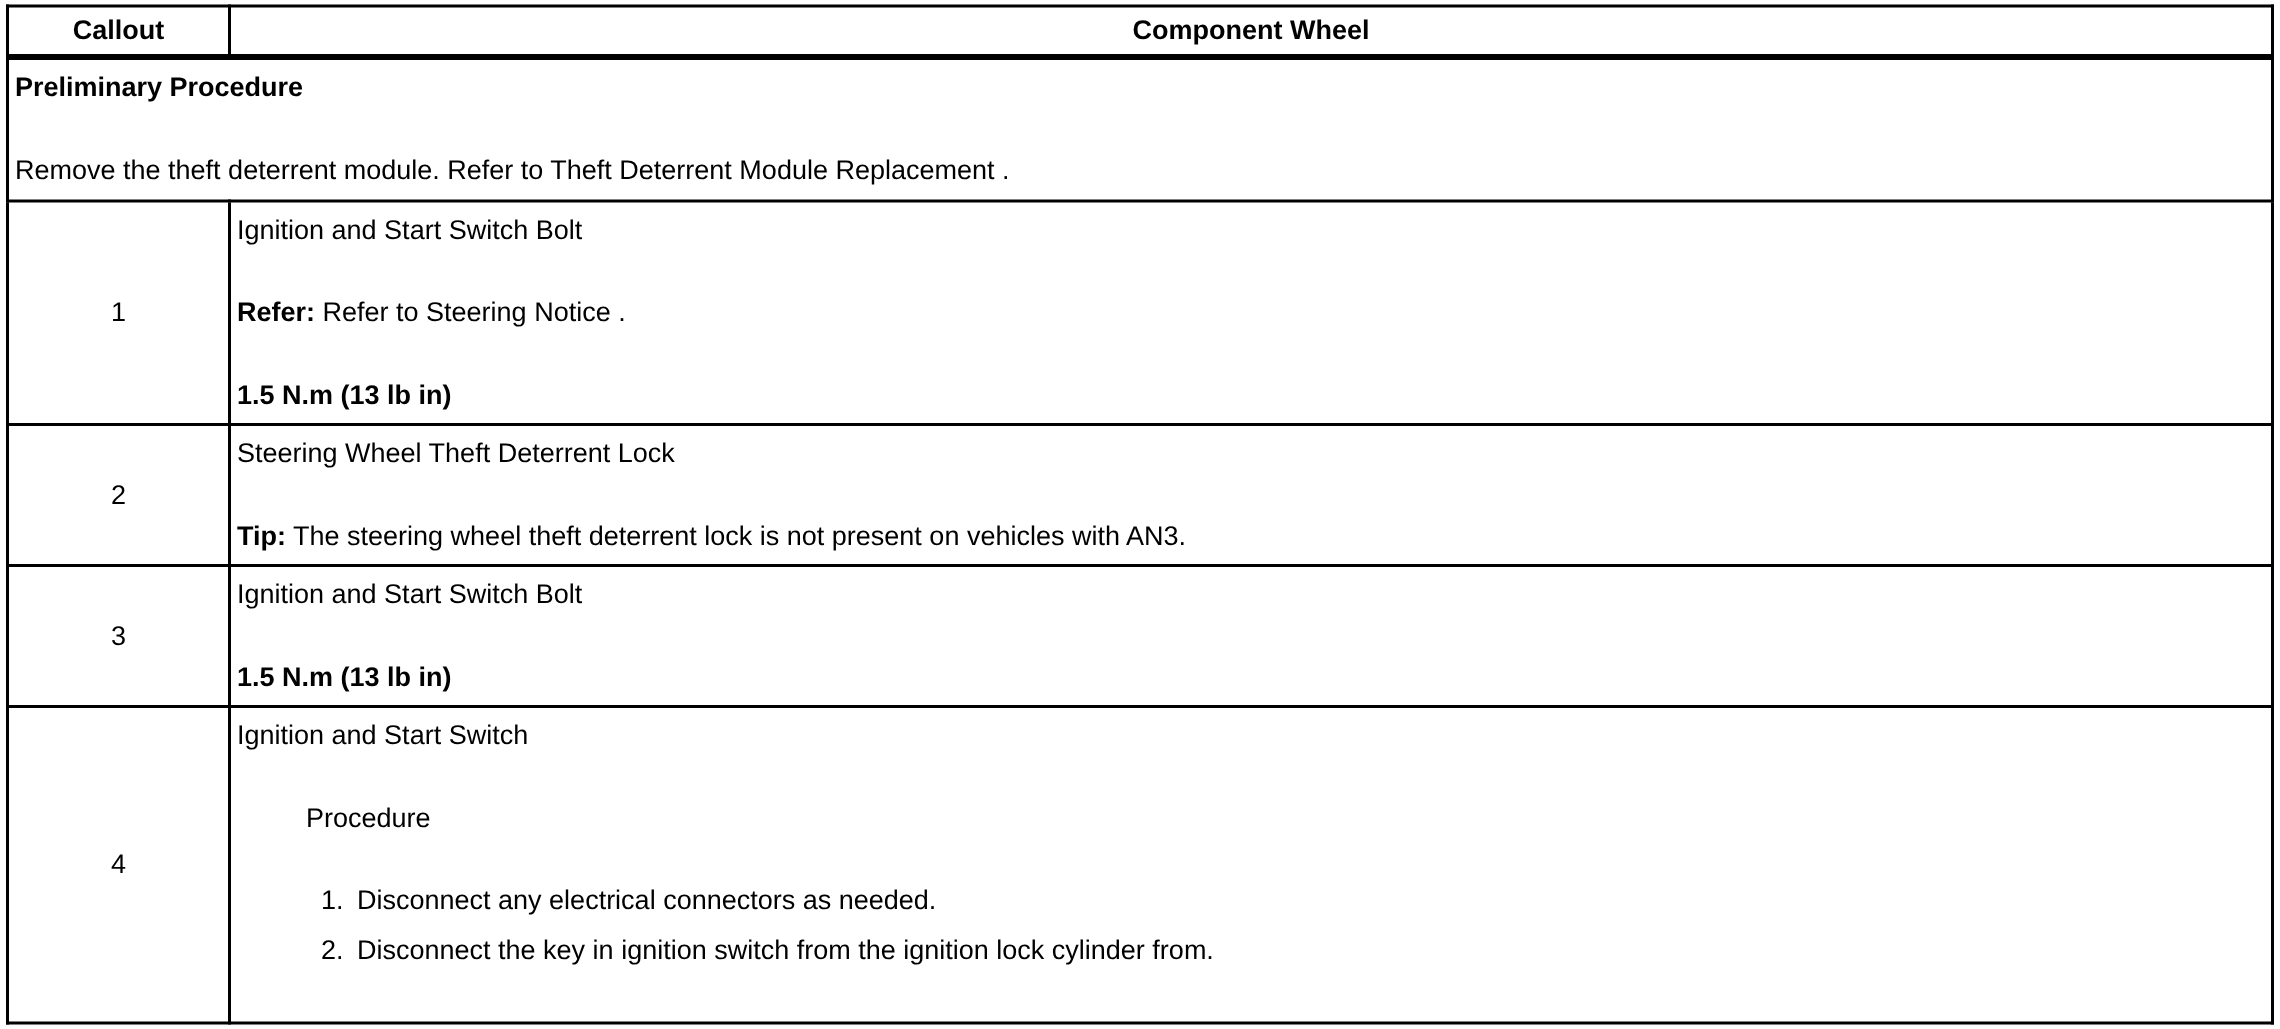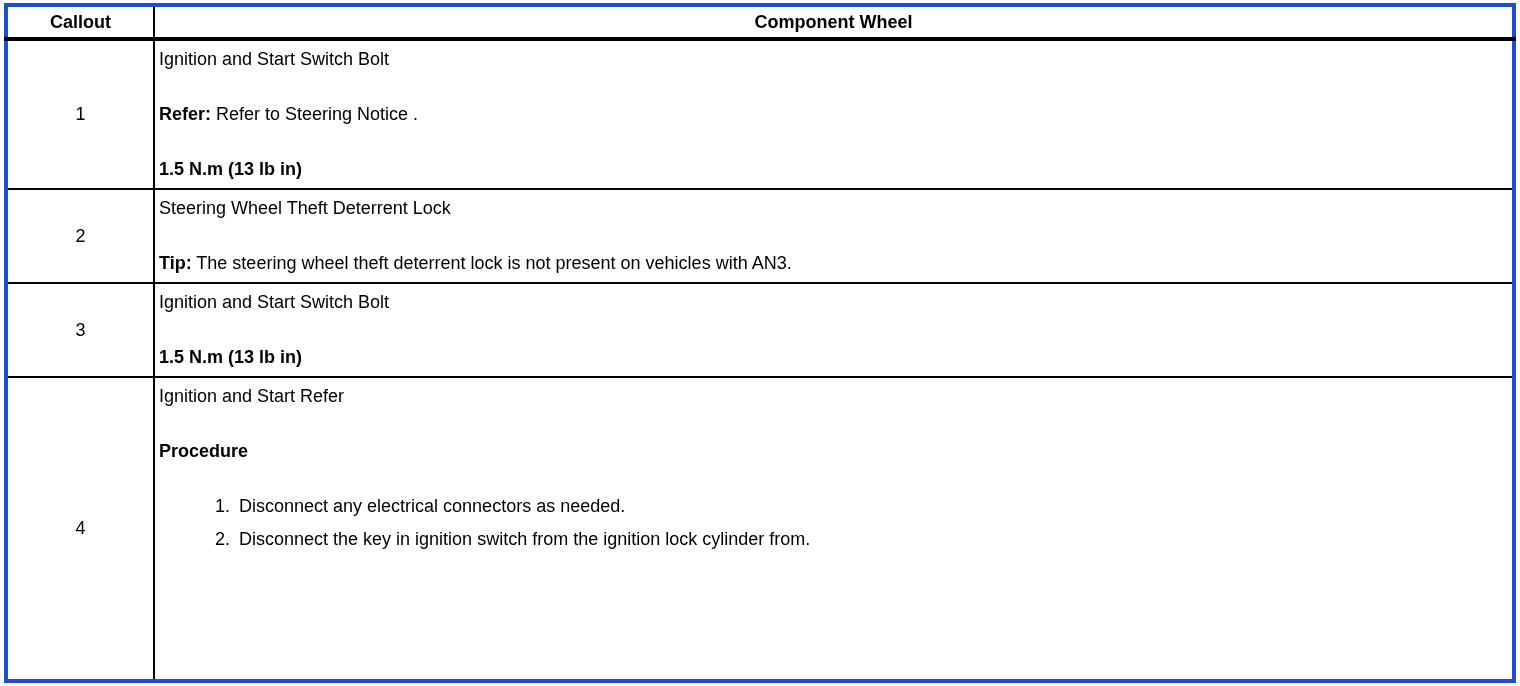--- a/index.html
+++ b/index.html
@@ -14,21 +14,21 @@
     height: 686px;
     box-sizing: border-box;
     padding: 3px 4px;
     background: #ffffff;
   }
   table.spec-table {
     width: 100%;
     height: 100%;
     border-collapse: collapse;
     table-layout: fixed;
-    border: 4px solid #1d4ed8;
+    border: 1px solid #1d4ed8;
     font-size: 18px;
     line-height: 21px;
   }
   col.col-callout   { width: 148px; }
   td, th {
     border: 2px solid #000000;
     padding: 8px 4px;
     vertical-align: top;
     text-align: left;
     overflow: hidden;
@@ -46,21 +46,22 @@
   tr.row-2           { height: 91px; }
   tr.row-3           { height: 87px; }
   td.callout-cell {
     text-align: center;
     vertical-align: middle;
   }
   td p { margin: 0 0 34px 0; }
   td p:last-child { margin-bottom: 0; }
   .bold { font-weight: bold; }
   .procedure-heading {
-    font-weight: bold;
+    font-weight: normal;
+    margin-left: 46px;
   }
   ol.step-list {
     margin: 0;
     padding-left: 52px;
   }
   ol.step-list li {
     margin-bottom: 12px;
     padding-left: 4px;
     margin-left: 24px;
   }
@@ -75,20 +76,26 @@
       <col class="col-callout">
       <col class="col-component">
     </colgroup>
     <thead>
       <tr class="header-row">
         <th>Callout</th>
         <th>Component Wheel</th>
       </tr>
     </thead>
     <tbody>
+      <tr class="prelim-row">
+        <td colspan="2">
+          <p class="bold">Preliminary Procedure</p>
+          <p>Remove the theft deterrent module. Refer to Theft Deterrent Module Replacement .</p>
+        </td>
+      </tr>
 
       <tr class="row-1">
         <td class="callout-cell">1</td>
         <td>
           <p>Ignition and Start Switch Bolt</p>
           <p><span class="bold">Refer:</span><span> Refer to Steering Notice .</span></p>
           <p class="bold">1.5 N.m (13 lb in)</p>
         </td>
       </tr>
 
@@ -104,21 +111,21 @@
         <td class="callout-cell">3</td>
         <td>
           <p>Ignition and Start Switch Bolt</p>
           <p class="bold">1.5 N.m (13 lb in)</p>
         </td>
       </tr>
 
       <tr class="row-4">
         <td class="callout-cell">4</td>
         <td>
-          <p>Ignition and Start Refer</p>
+          <p>Ignition and Start Switch</p>
           <p class="procedure-heading">Procedure</p>
           <ol class="step-list">
             <li>Disconnect any electrical connectors as needed.</li>
             <li>Disconnect the key in ignition switch from the ignition lock cylinder from.</li>
           </ol>
         </td>
       </tr>
     </tbody>
   </table>
 </div>

